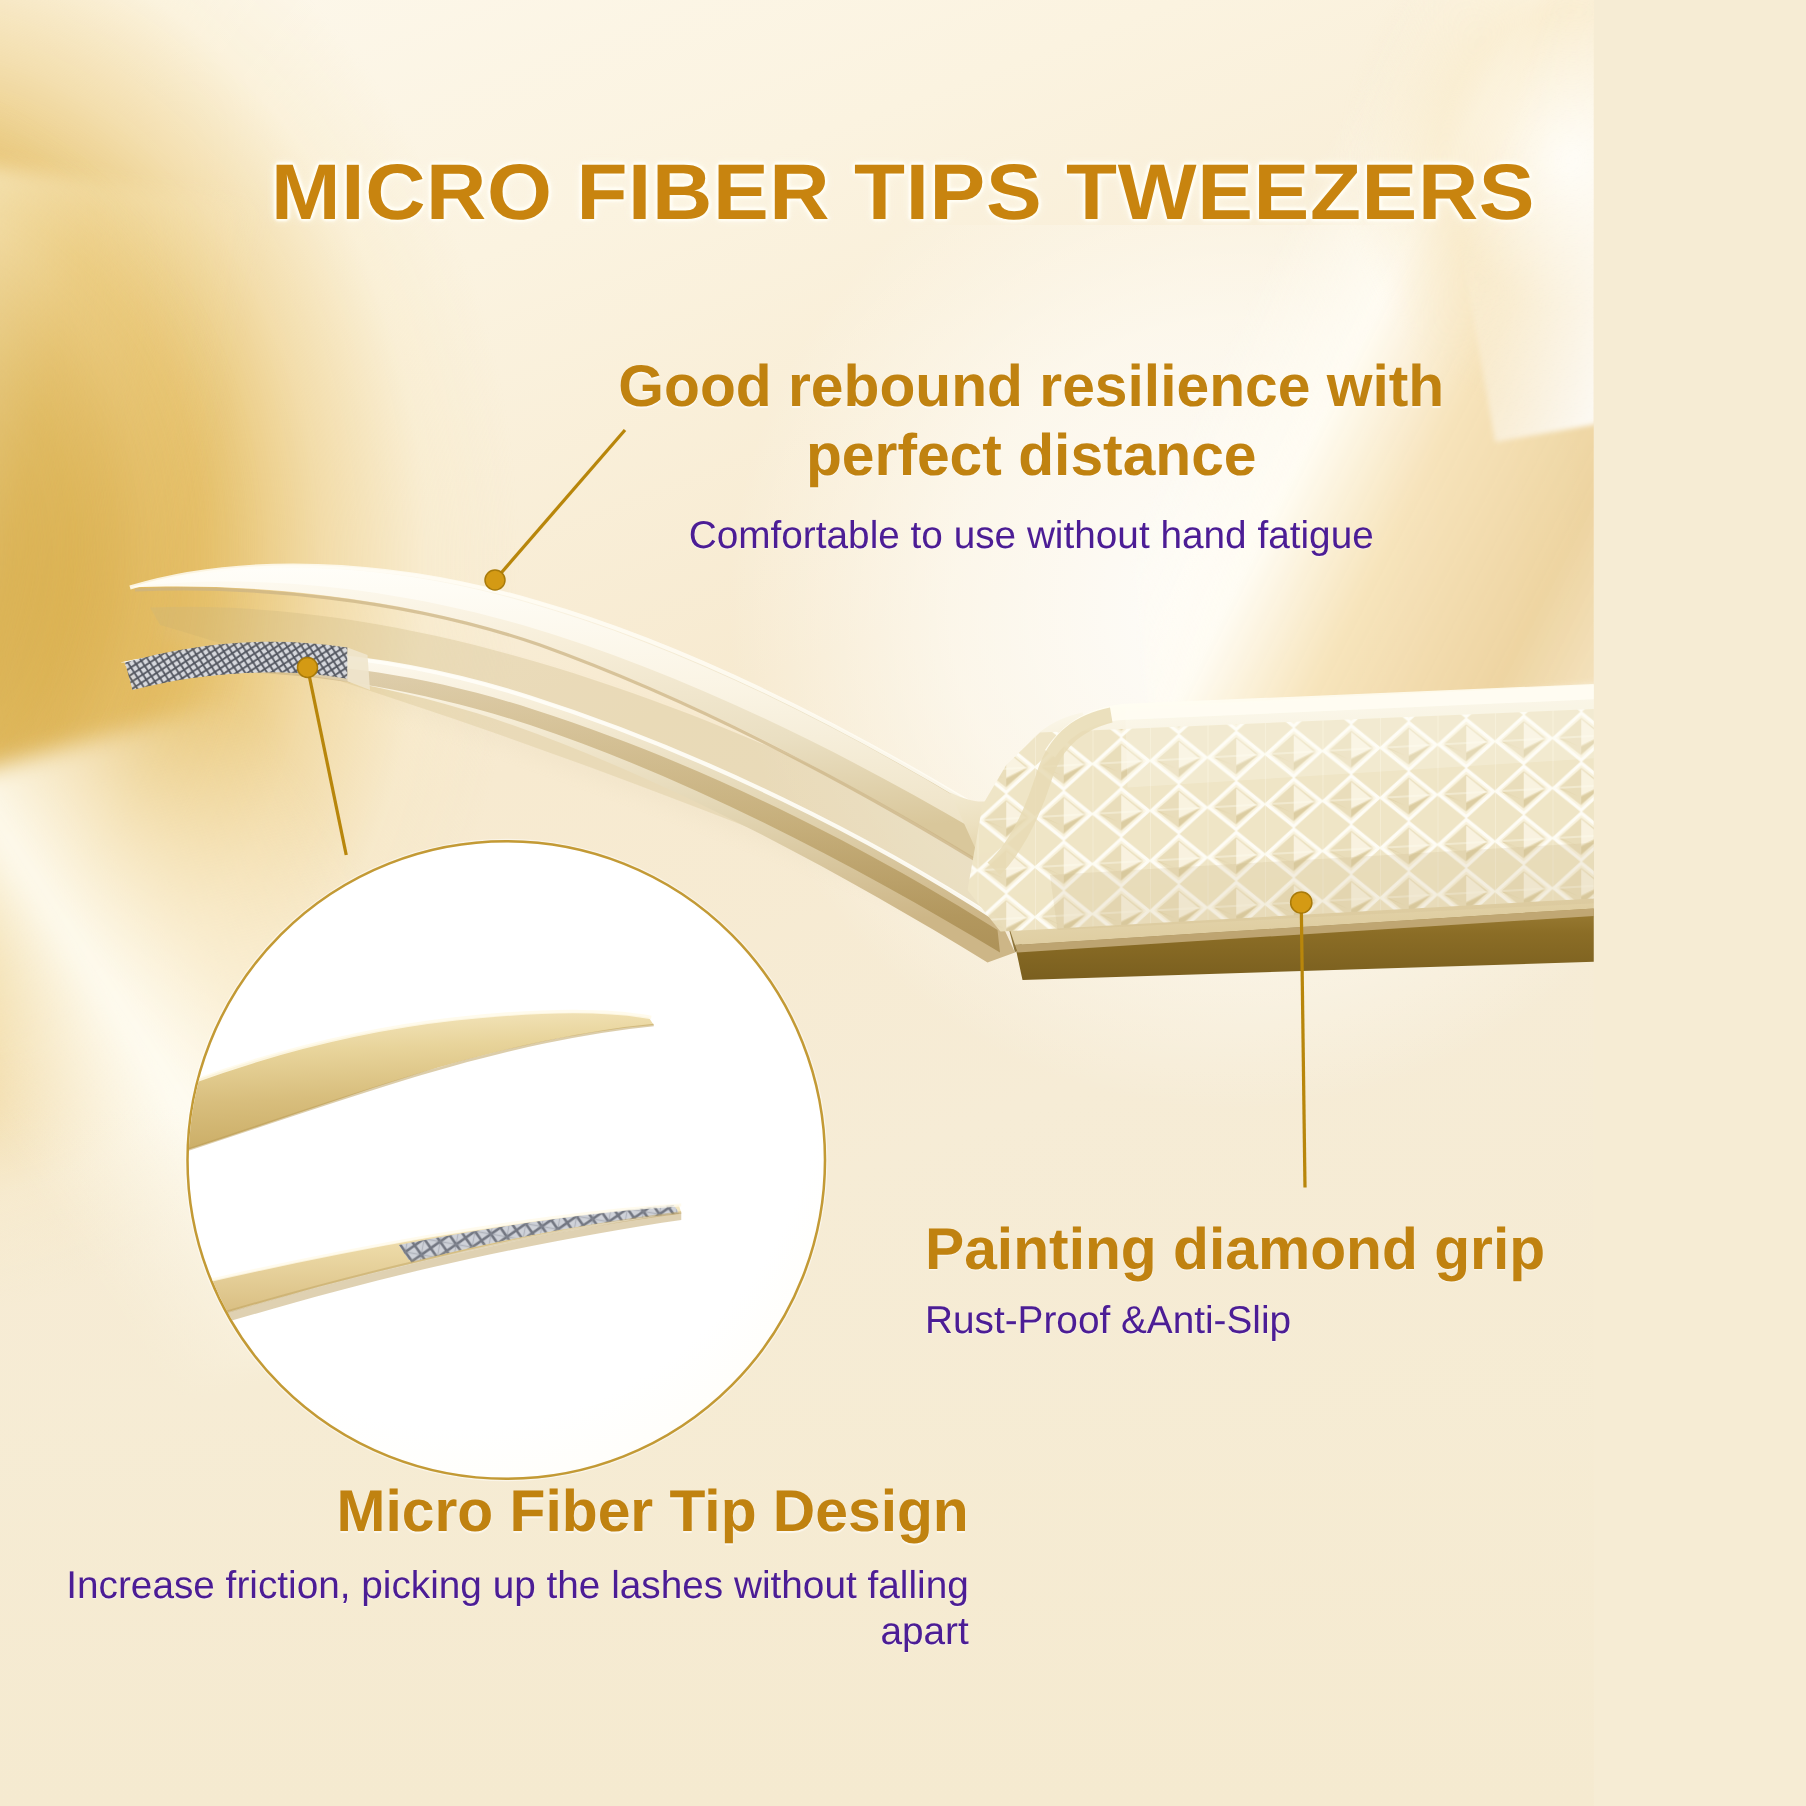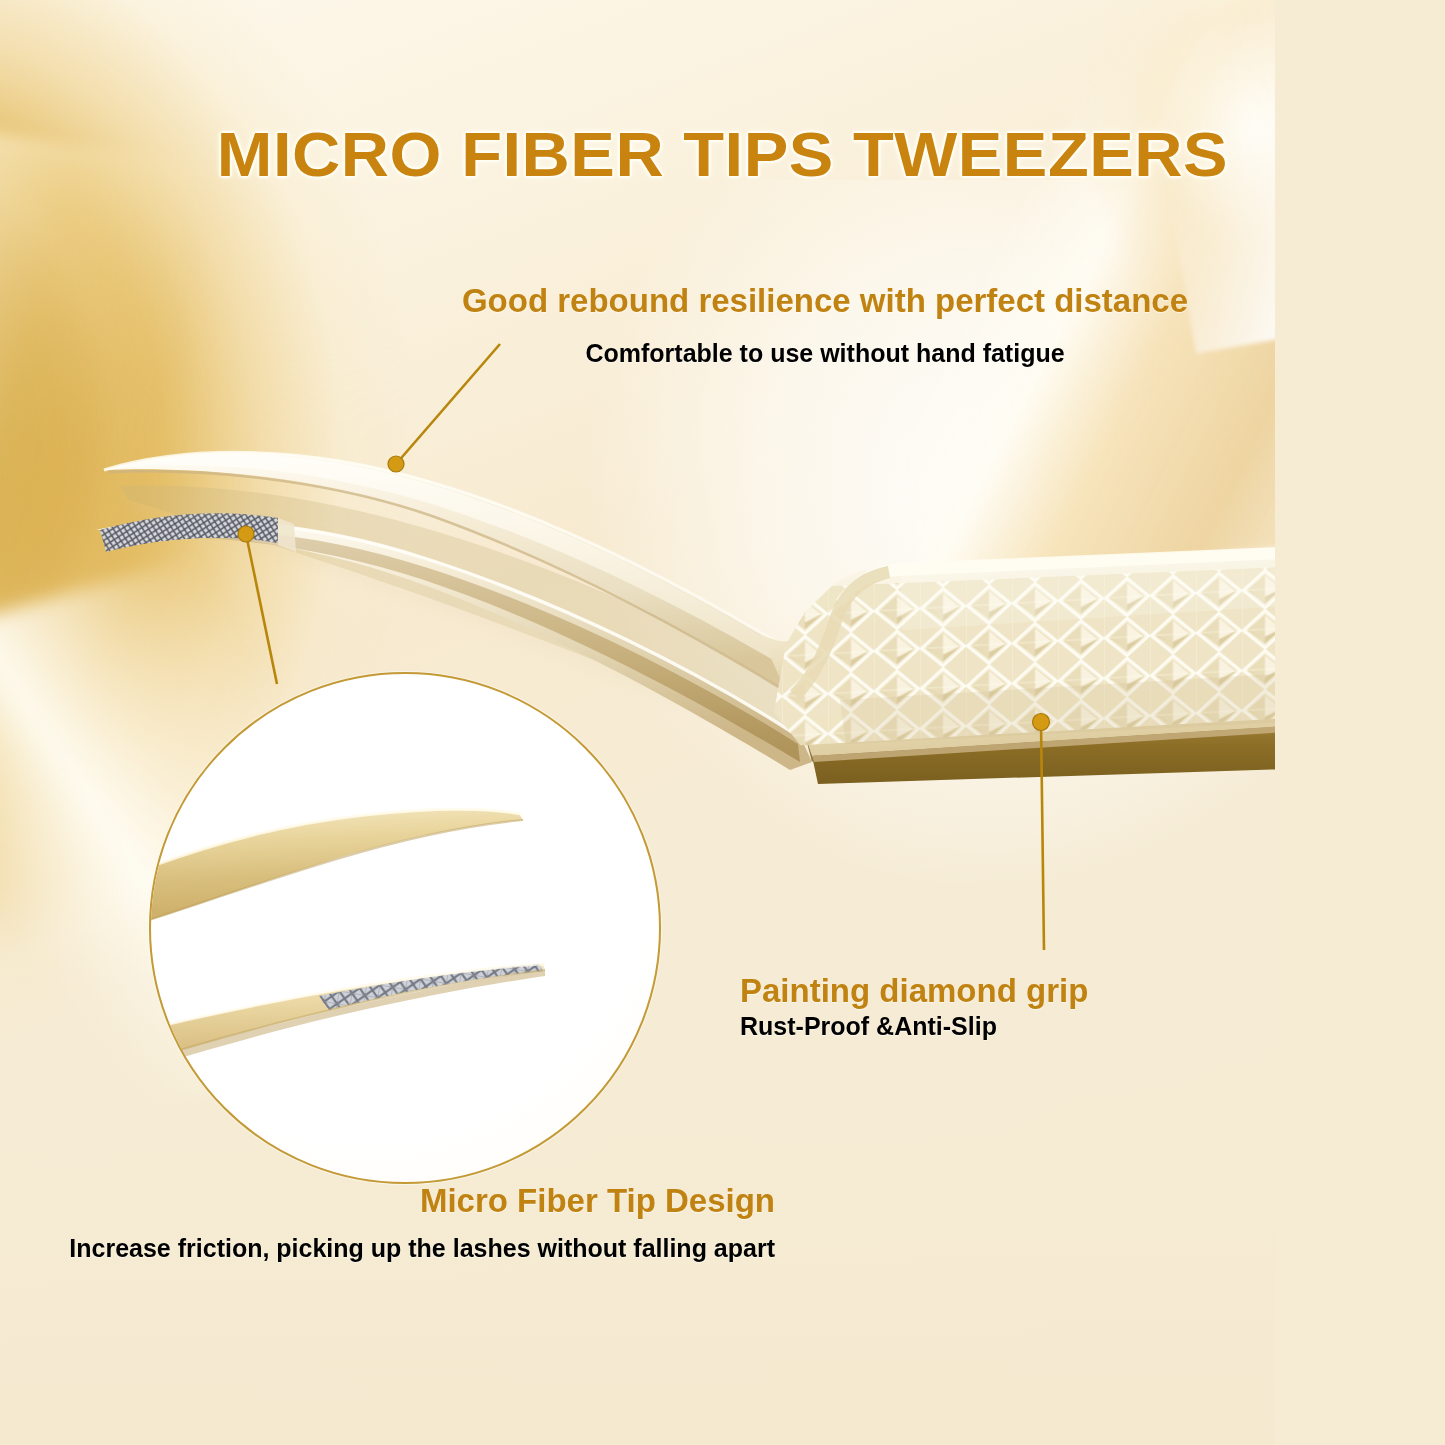--- a/index.html
+++ b/index.html
@@ -105,31 +105,31 @@
       0 0 2px #fffdf4, 0 0 3px #fffdf4,
       2px 0 2px rgba(255,253,244,.95), -2px 0 2px rgba(255,253,244,.95),
       0 2px 2px rgba(255,253,244,.95), 0 -2px 2px rgba(255,253,244,.95),
       0 0 9px rgba(255,252,238,.9);
     white-space:nowrap;
   }
 
   
   .callout{position:absolute;}
   .c-head{
-    font-size:33px;font-weight:bold;color:#c08210;line-height:1.17;
+    font-size:47px;font-weight:bold;color:#c08210;line-height:1.17;
     text-shadow:0 1px 1px rgba(255,255,255,.65);
   }
   .c-sub{
-    font-size:25px;font-weight:bold;color:#000000;line-height:1.2;
+    font-size:31px;font-weight:normal;color:#4c1d95;line-height:1.2;
     text-shadow:0 1px 1px rgba(255,255,255,.6);
   }
   #callout-rebound{left:430px;top:282px;width:790px;text-align:center;}
   #callout-rebound .c-sub{margin-top:17px;}
   #callout-grip{left:740px;top:972px;width:640px;text-align:left;}
-  #callout-grip .c-sub{}
+  #callout-grip .c-sub{margin-top:10px;}
   #callout-tip{left:35px;top:1182px;width:740px;text-align:right;}
   #callout-tip .c-sub{margin-top:12px;}
 
   
   .leader-svg{position:absolute;inset:0;width:1445px;height:1445px;pointer-events:none;}
 
   
   .tweezer{position:absolute;inset:0;width:1445px;height:1445px;}
 
   

